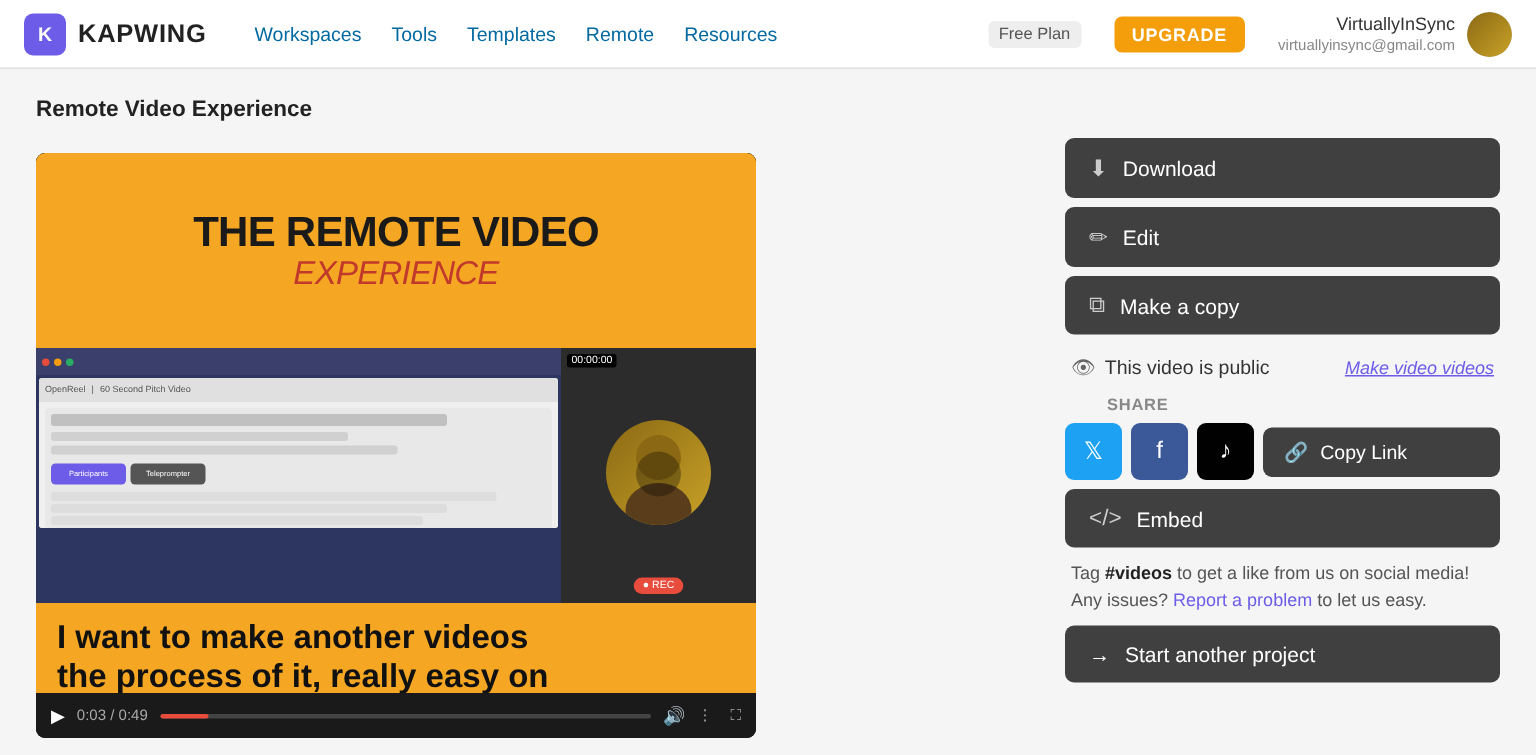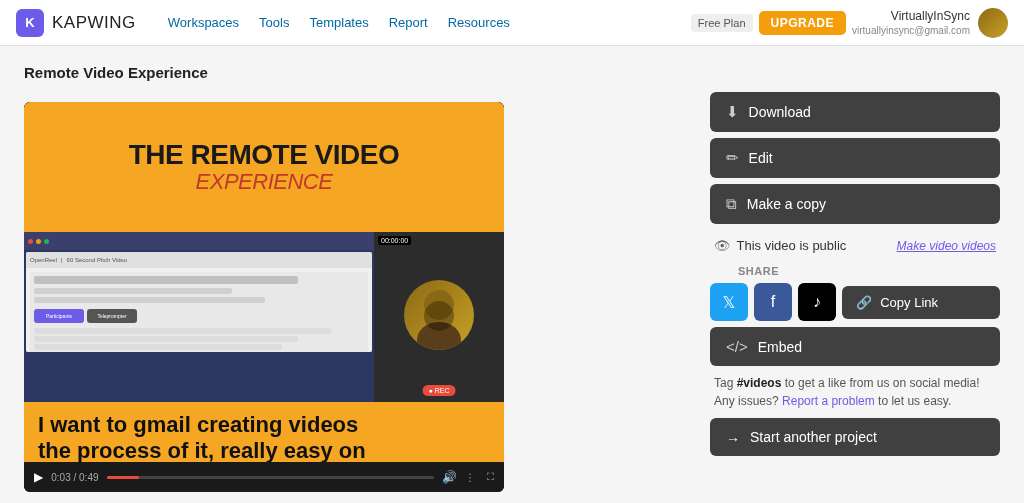--- a/index.html
+++ b/index.html
@@ -16,30 +16,30 @@
       gap: 24px;
     }
     .nav-logo {
       display: flex; align-items: center; gap: 8px; text-decoration: none;
     }
     .nav-logo-icon {
       width: 28px; height: 28px; background: #6c5ce7; border-radius: 6px;
       display: flex; align-items: center; justify-content: center; color: #fff; font-size: 13px; font-weight: bold;
     }
     .nav-logo-text {
-      font-size: 17px; font-weight: 400; color: #222; letter-spacing: 0.5px;
+      font-size: 17px; font-weight: 700; color: #222; letter-spacing: 0.5px;
     }
     .nav-links {
       display: flex; align-items: center; gap: 20px; margin-left: 8px;
     }
     .nav-link {
       font-size: 13px; color: #0369a1; text-decoration: none; cursor: pointer;
     }
     .nav-right {
-      margin-left: auto; display: flex; align-items: center; gap: 6px;
+      margin-left: auto; display: flex; align-items: center; gap: 22px;
     }
     .free-plan-badge {
       font-size: 11px; color: #555; background: #eee; border-radius: 4px; padding: 3px 7px;
     }
     .upgrade-btn {
       background: #f59e0b; color: #fff; font-size: 12px; font-weight: 700;
       border: none; border-radius: 5px; padding: 5px 12px; cursor: pointer; letter-spacing: 0.5px;
     }
     .user-info {
       display: flex; align-items: center; gap: 8px; cursor: pointer;
@@ -261,21 +261,21 @@
   <a class="nav-logo">
     <div class="nav-logo-icon">
       <span>K</span>
     </div>
     <span class="nav-logo-text">KAPWING</span>
   </a>
   <div class="nav-links">
     <a class="nav-link">Workspaces</a>
     <a class="nav-link">Tools</a>
     <a class="nav-link">Templates</a>
-    <a class="nav-link">Report</a>
+    <a class="nav-link">Remote</a>
     <a class="nav-link">Resources</a>
   </div>
   <div class="nav-right">
     <span class="free-plan-badge">Free Plan</span>
     <button class="upgrade-btn">UPGRADE</button>
     <div class="user-info">
       <div>
         <div class="user-name">VirtuallyInSync</div>
         <div class="user-email">virtuallyinsync@gmail.com</div>
       </div>
@@ -344,21 +344,21 @@
                 <circle cx="35" cy="25" r="15" fill="#8b6914"></circle>
                 <ellipse cx="35" cy="60" rx="22" ry="18" fill="#5a3e1b"></ellipse>
               </svg>
             </div>
             <div class="vid-timer">00:00:00</div>
             <div class="record-btn">● REC</div>
           </div>
         </div>
 
         <div class="vid-caption">
-          <span>I want to gmail creating videos</span><br>
+          <span>I want to make another videos</span><br>
           <span>the process of it, really easy on</span>
         </div>
       </div>
 
       <div class="vid-controls">
         <span class="play-btn">▶</span>
         <span class="time-text">
           <span>0:03</span> / <span>0:49</span>
         </span>
         <div class="progress-bar">

